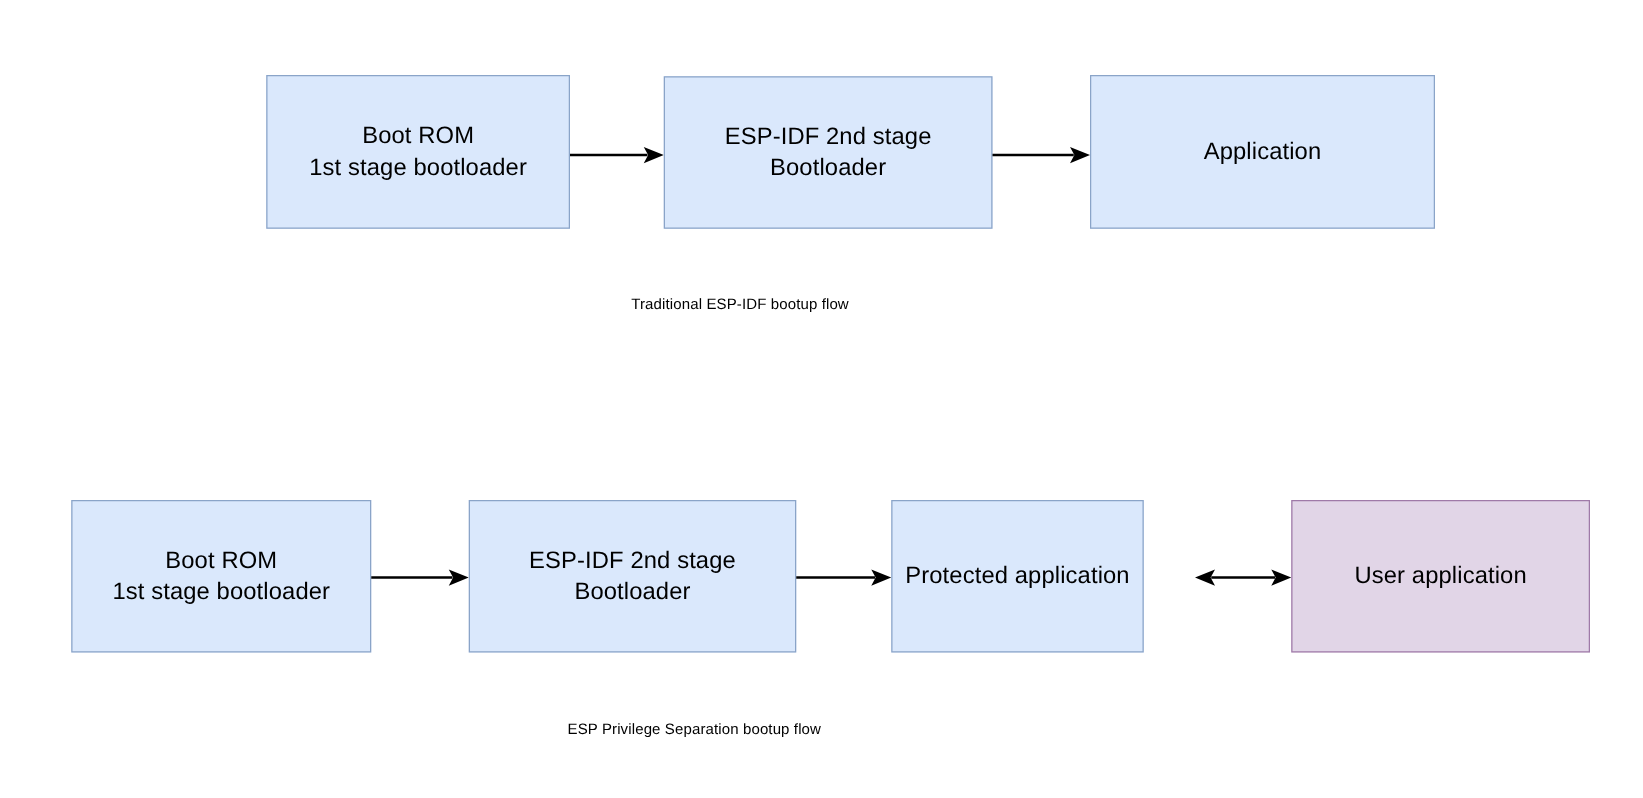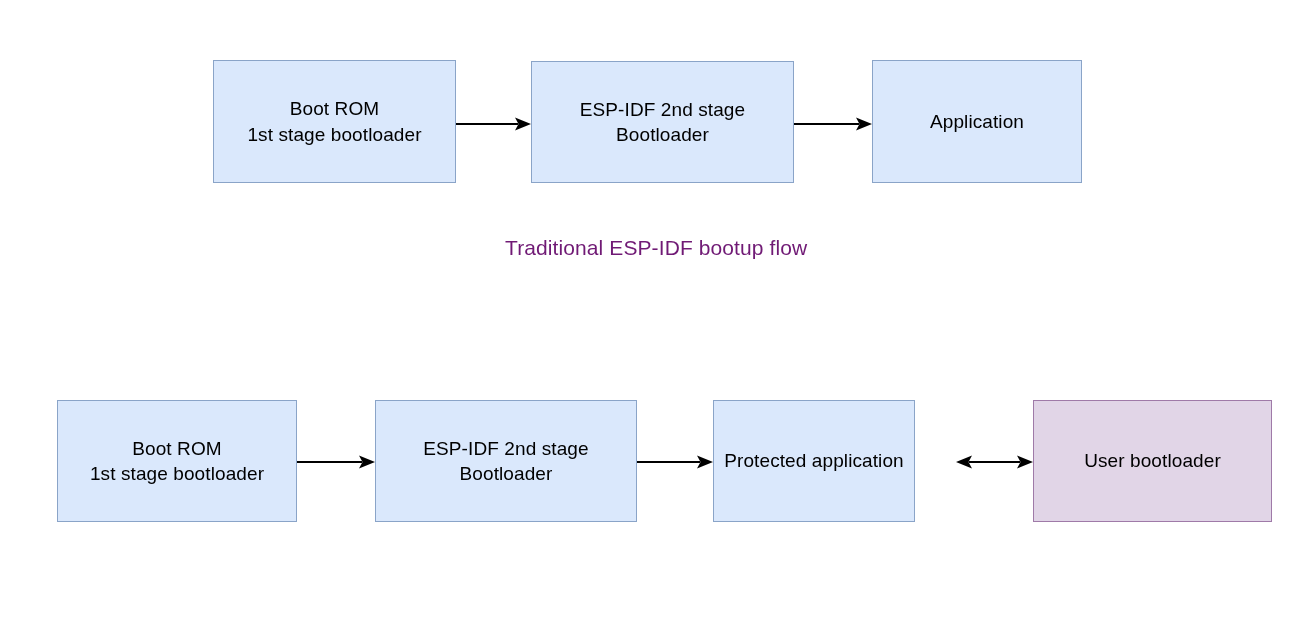--- a/index.html
+++ b/index.html
@@ -40,22 +40,22 @@
   .node.purple {
     background: #e1d5e7;
     border: 1px solid #9f7aa8;
   }
   .node-label {
     white-space: pre-line;
     display: block;
   }
   .caption {
     position: absolute;
-    font-size: 21px;
-    color: #701a75;
+    font-size: 12px;
+    color: #000000;
     white-space: nowrap;
     letter-spacing: 0.1px;
   }
   .edge {
     position: absolute;
     overflow: visible;
   }
   .edge svg {
     display: block;
     overflow: visible;
@@ -90,21 +90,21 @@
 Bootloader</span>
   </div>
 
   <div class="edge" style="left:794px; top:112px; width:78px; height:24px;">
     <svg width="78" height="24" viewBox="0 0 78 24">
       <line x1="0" y1="12" x2="65" y2="12"></line>
       <polygon points="78,12 62,5.5 65.5,12 62,18.5"></polygon>
     </svg>
   </div>
 
-  <div class="node blue" style="left:872px; top:60px; width:210px; height:123px;">
+  <div class="node blue" style="left:872px; top:60px; width:276px; height:123px;">
     <span class="node-label">Application</span>
   </div>
 
   <div class="caption" style="left:505px; top:236px;">Traditional ESP-IDF bootup flow</div>
 
   <div class="node blue" style="left:57px; top:400px; width:240px; height:122px;">
     <span class="node-label">Boot ROM
 1st stage bootloader</span>
   </div>
 
@@ -133,17 +133,18 @@
 
   <div class="edge" style="left:956px; top:450px; width:77px; height:24px;">
     <svg width="77" height="24" viewBox="0 0 77 24">
       <line x1="13" y1="12" x2="64" y2="12"></line>
       <polygon points="0,12 16,5.5 12.5,12 16,18.5"></polygon>
       <polygon points="77,12 61,5.5 64.5,12 61,18.5"></polygon>
     </svg>
   </div>
 
   <div class="node purple" style="left:1033px; top:400px; width:239px; height:122px;">
-    <span class="node-label">User bootloader</span>
+    <span class="node-label">User application</span>
   </div>
 
+  <div class="caption" style="left:454px; top:576px;">ESP Privilege Separation bootup flow</div>
 
 </div>
 
 </body></html>

